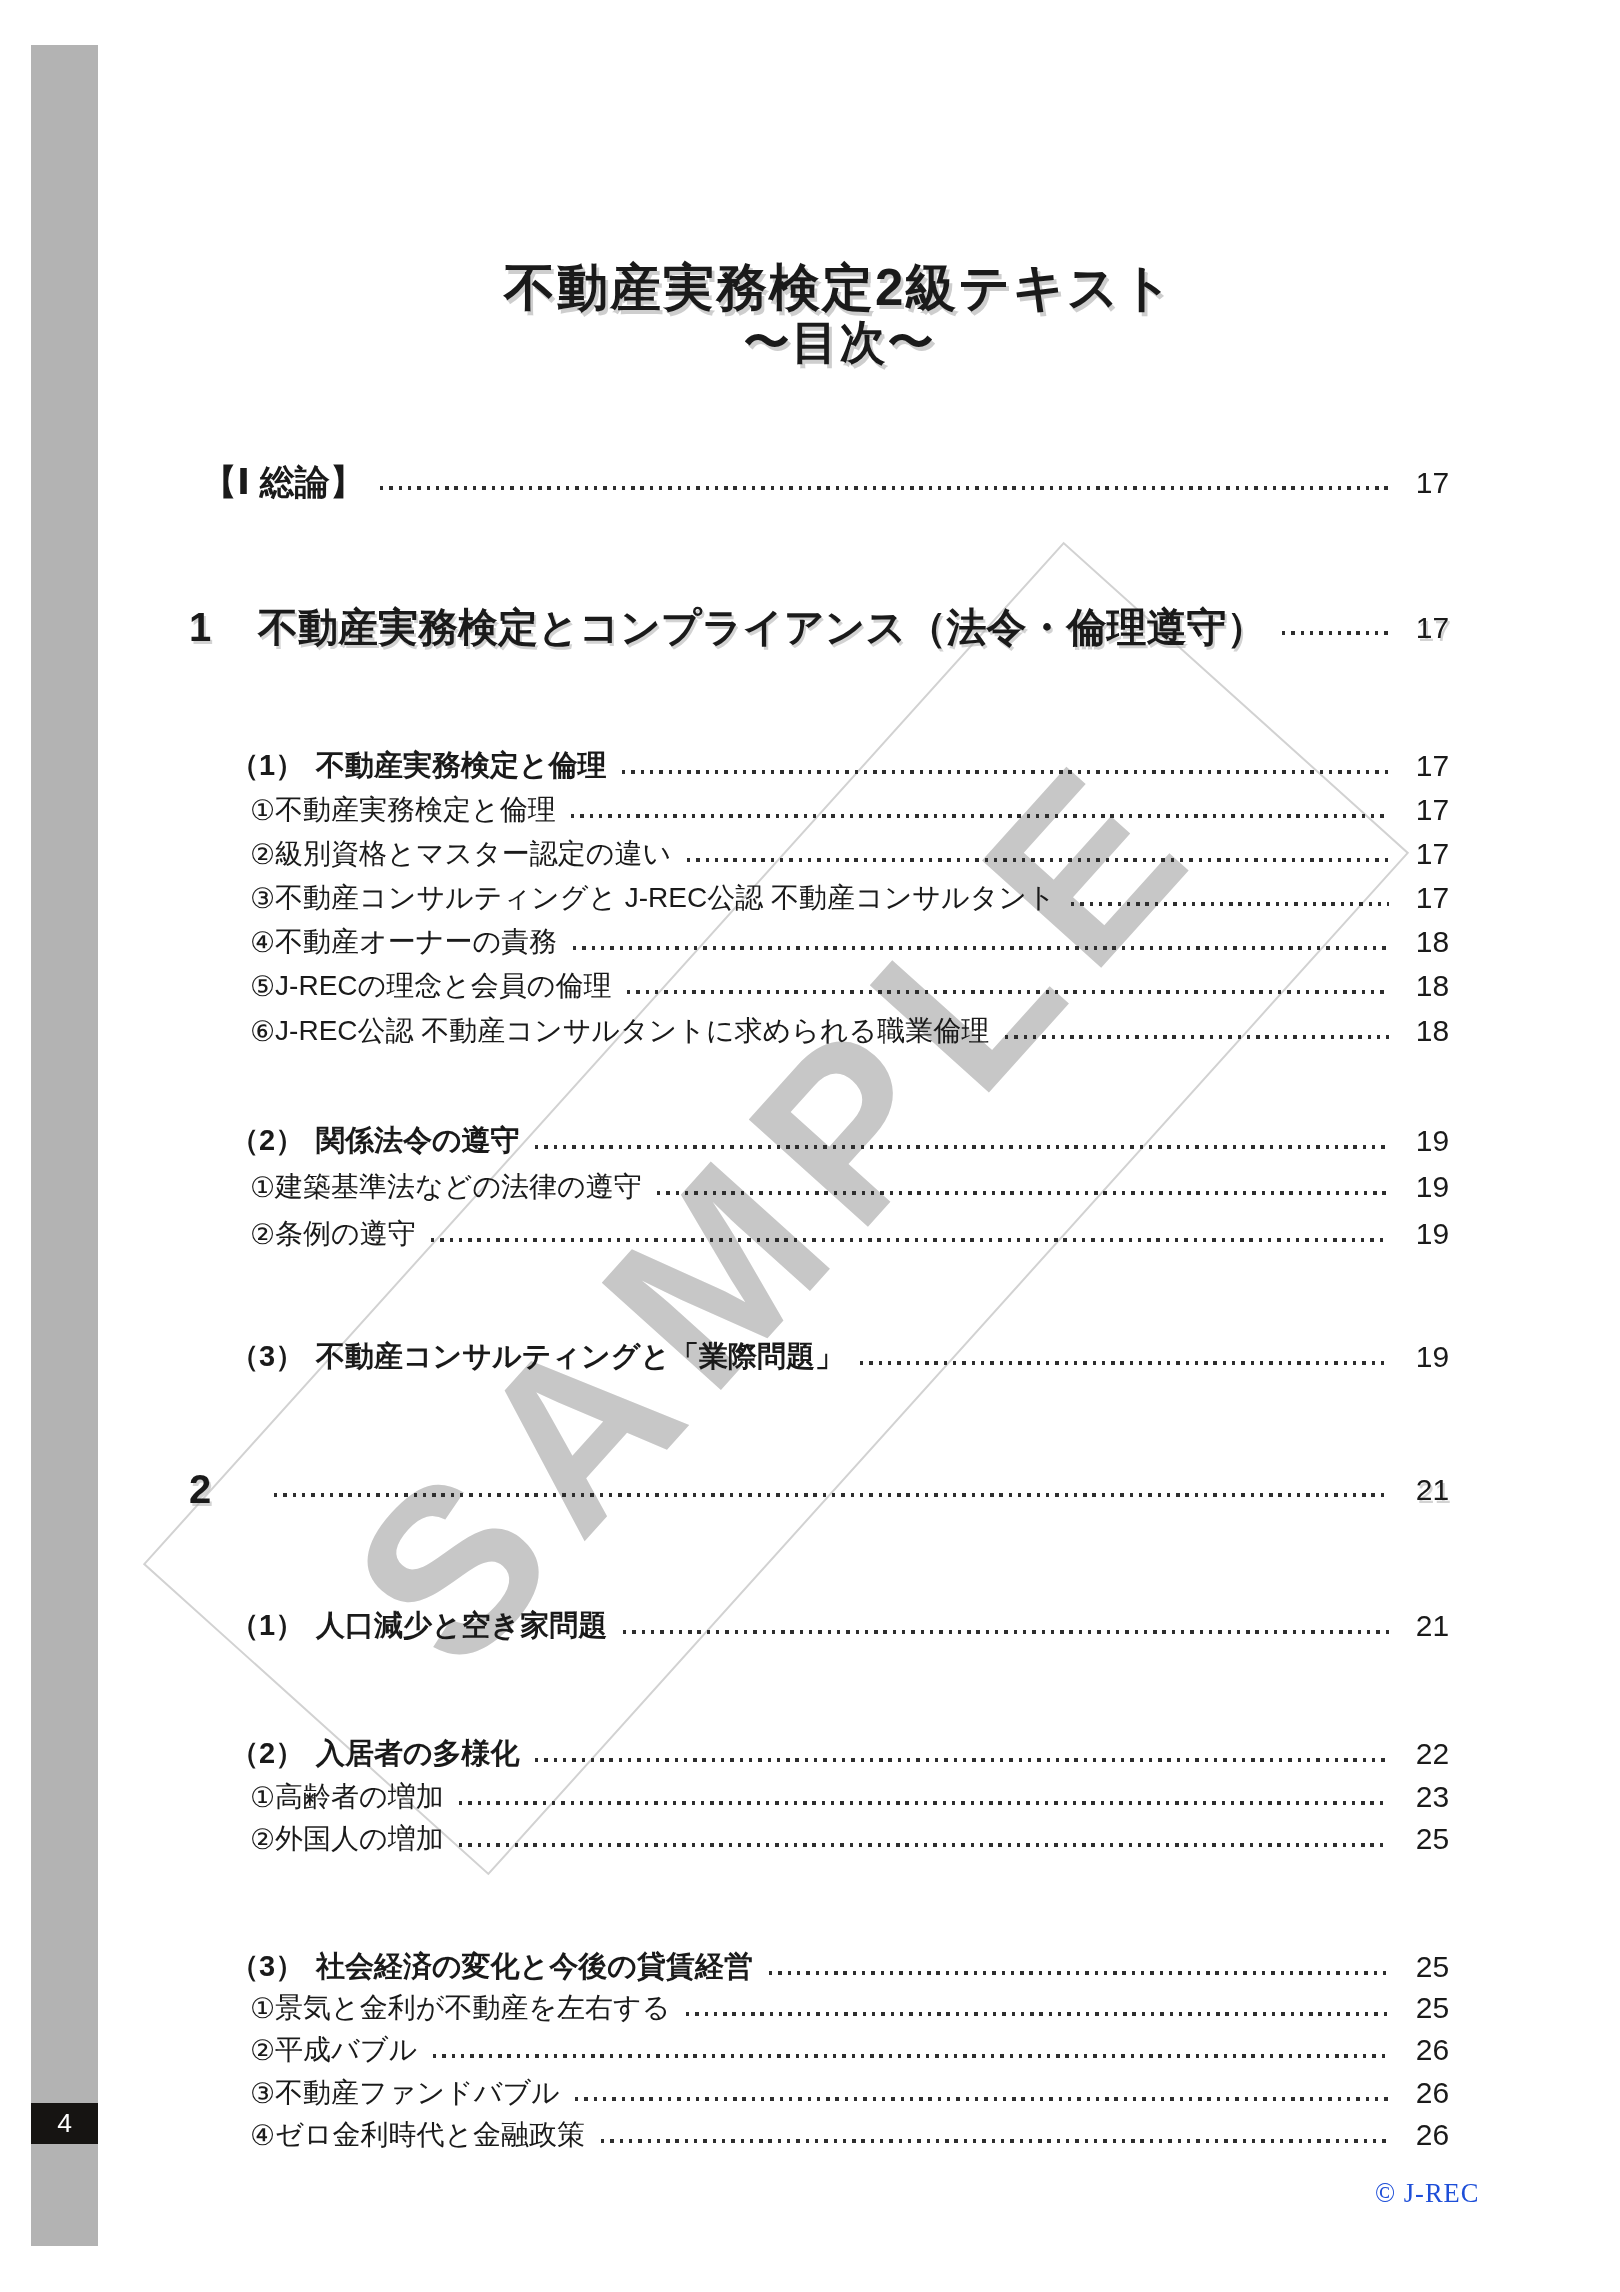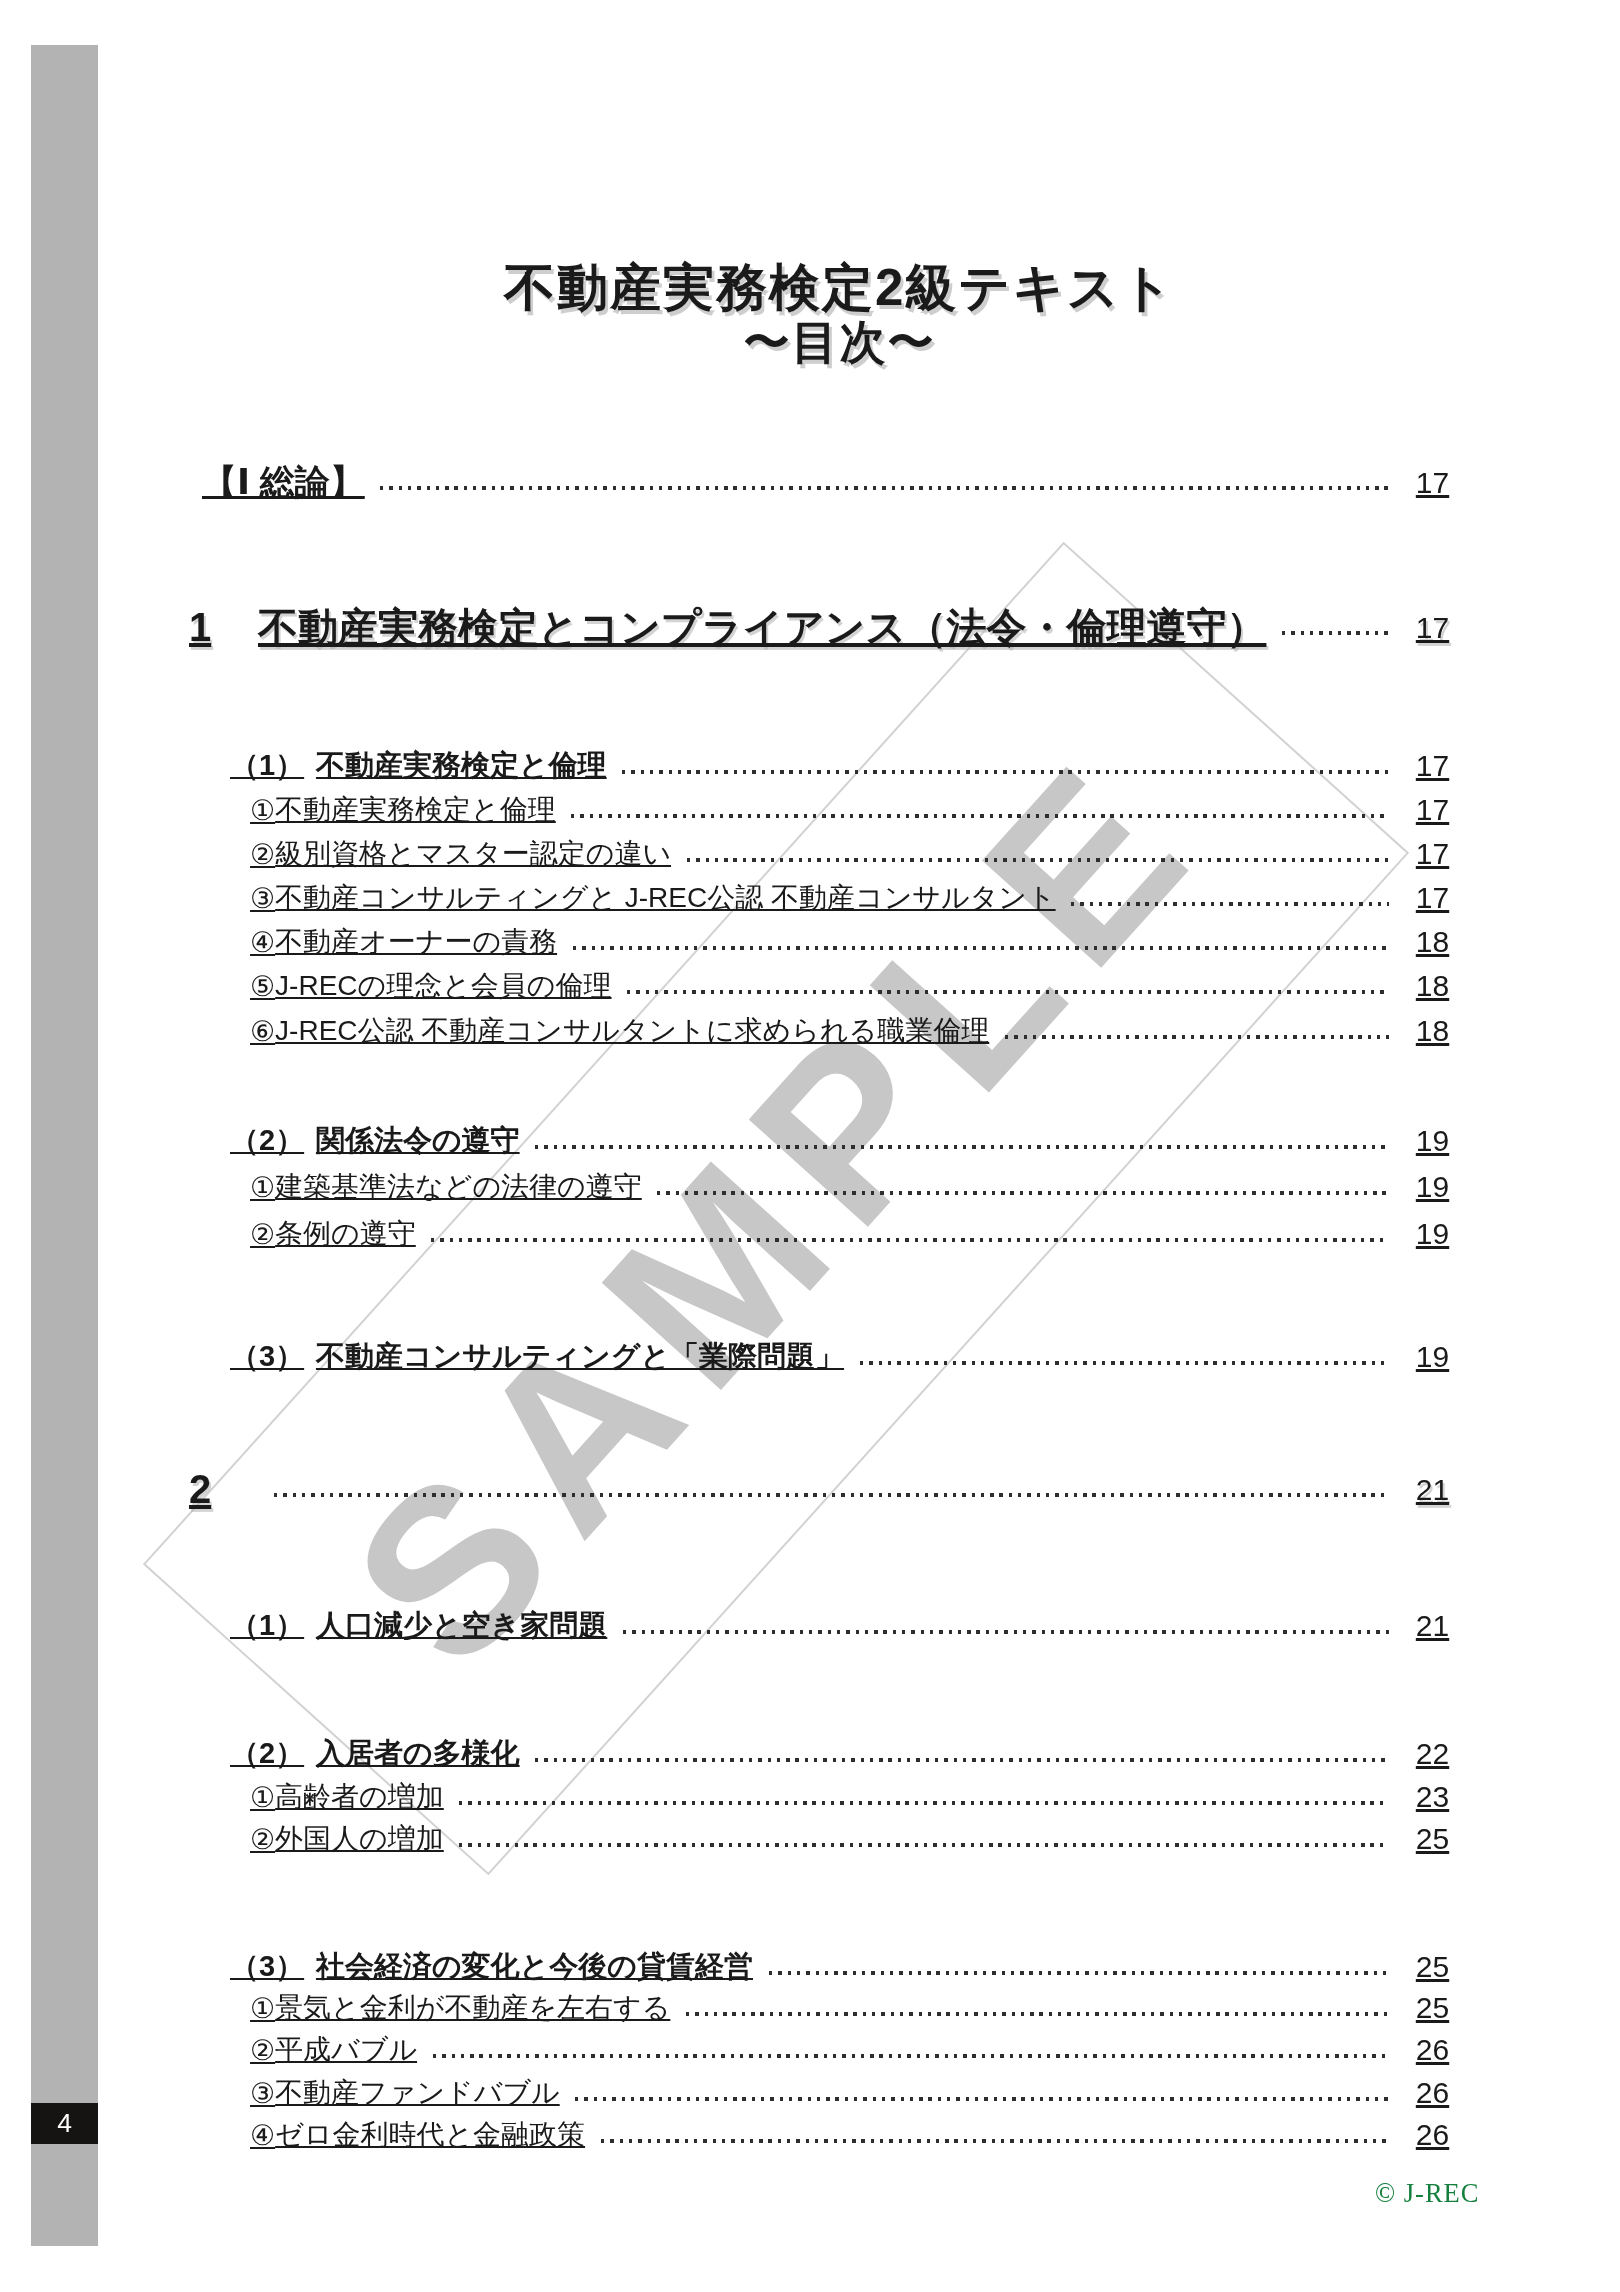--- a/index.html
+++ b/index.html
@@ -39,41 +39,41 @@
     text-align:center;font-size:51px;font-weight:bold;letter-spacing:2px;
     text-shadow:2.9px 3.9px 0 rgba(165,165,165,0.55);
   }
   .subtitle{
     position:absolute;left:98px;right:39px;top:312px;margin:0;
     text-align:center;font-size:46px;font-weight:bold;letter-spacing:2px;
     text-shadow:2.9px 3.9px 0 rgba(165,165,165,0.55);
   }
 
   
-  .row{position:absolute;display:flex;align-items:center;white-space:nowrap;text-decoration:underline;}
+  .row{position:absolute;display:flex;align-items:center;white-space:nowrap;}
   .row .lbl{flex:0 0 auto;}
   .row .num{flex:0 0 auto;}
   .row .leader{
     flex:1 1 auto;height:3.9px;margin:11.8px 13.7px 0 15.7px;
     background:repeating-linear-gradient(to right,#2e2e2e 0 3.4px,transparent 3.4px 9.3px);
     min-width:29px;
   }
   .row .pg{flex:0 0 auto;width:59px;text-align:center;font-size:30px;font-weight:normal;}
 
   .row.part{font-size:35px;font-weight:bold;}
   .row.section{font-size:40px;font-weight:bold;text-shadow:2px 2.9px 0 rgba(175,175,175,0.55);}
   .row.section .num{width:69px;}
   .row.group{font-size:29px;font-weight:bold;}
   .row.group .num{margin-right:11.8px;}
   .row.item{font-size:28px;font-weight:normal;}
 
   .copyright{
     position:absolute;left:1375px;top:2178px;
     font-family:"Liberation Serif","DejaVu Serif",serif;
-    font-size:26.5px;color:#15803d;letter-spacing:1px;
+    font-size:26.5px;color:#1d4ed8;letter-spacing:1px;
   }
 </style>
 </head>
 <body>
 
 <div class="page">
   <div class="side-strip"></div>
   <div class="page-num-box">
     <span>4</span>
   </div>

